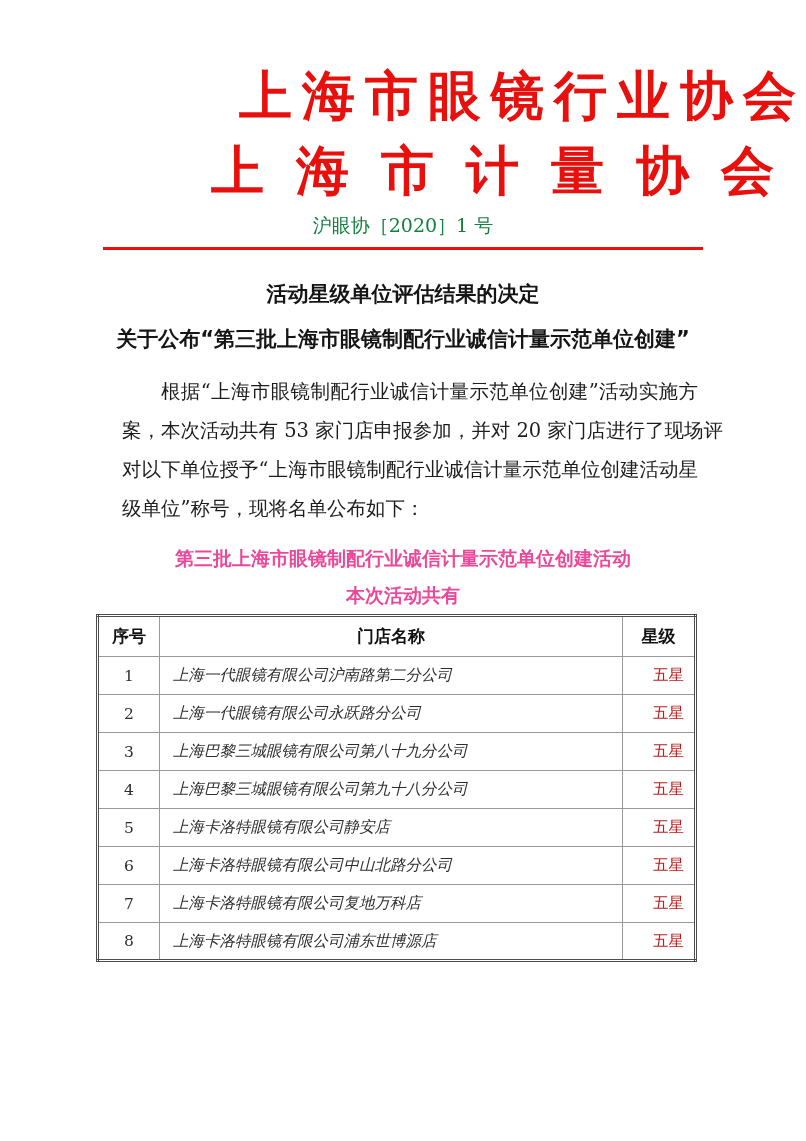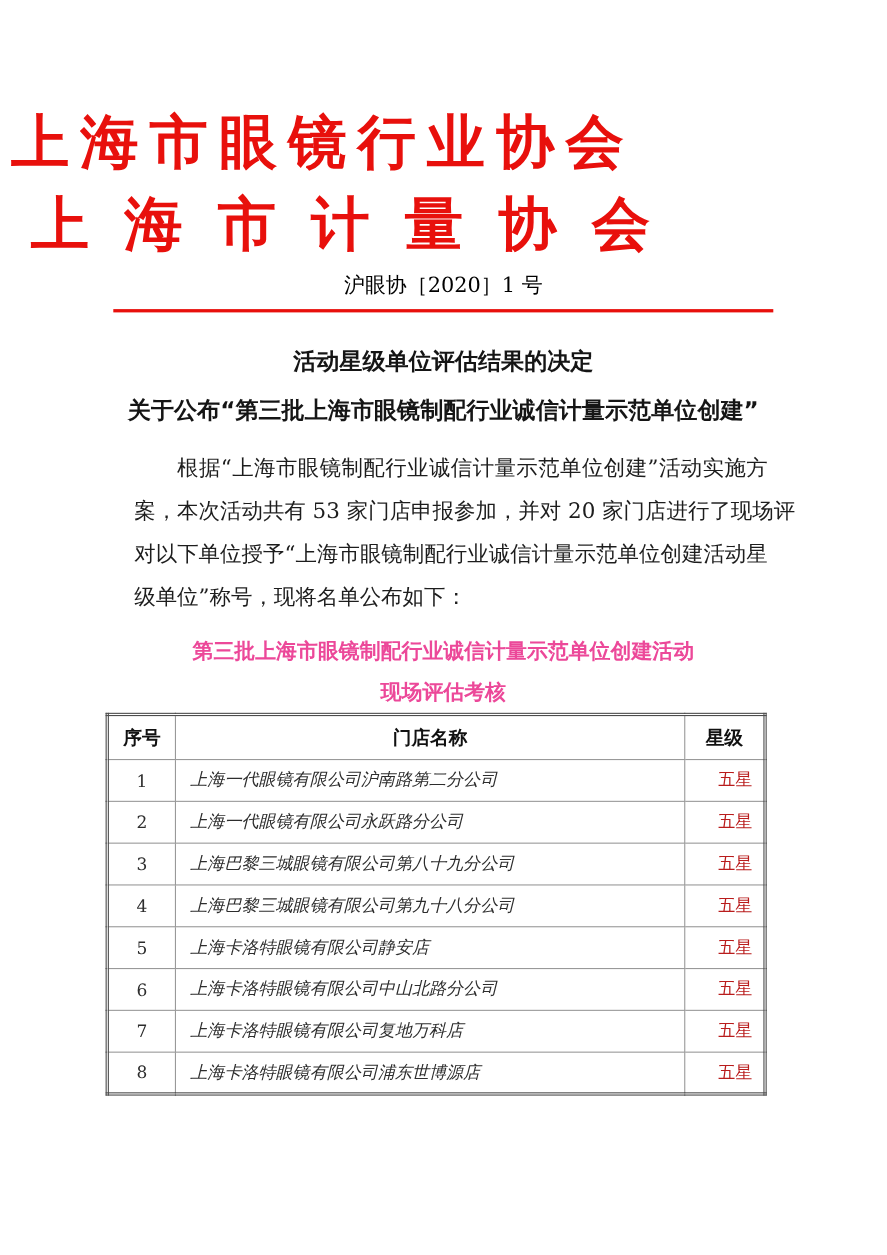--- a/index.html
+++ b/index.html
@@ -7,39 +7,39 @@
   html, body { background: #ffffff; }
   body { font-family: "Liberation Serif", serif; }
   .page {
     position: relative;
     width: 806px;
     height: 1141px;
     background: #ffffff;
     overflow: hidden;
   }
   
-  .org-header { margin-top: 92px; text-align: left; }
+  .org-header { margin-top: 58px; text-align: right; }
   .org-line {
     font-family: "DejaVu Serif", "Liberation Serif", serif;
     font-weight: 700;
     font-size: 53px;
     line-height: 75px;
     color: var(--accent);
     white-space: nowrap;
   }
   .org-line.first  { letter-spacing: 10px; padding-left: 10px; }
   .org-line.second { letter-spacing: 32px; padding-left: 28px; }
   
   .doc-number {
     margin-top: 4px;
     text-align: center;
     font-family: "DejaVu Serif", "Liberation Serif", serif;
     font-size: 19px;
     line-height: 26px;
-    color: #000000;
+    color: #15803d;
   }
   .red-rule {
     margin: 9px auto 0 auto;
     width: 600px;
     height: 3px;
     background: var(--accent);
   }
   
   .doc-title {
     margin-top: 22px;
@@ -129,21 +129,21 @@
 
   <div class="body-text">
     <div class="body-line indent">根据“上海市眼镜制配行业诚信计量示范单位创建”活动实施方</div>
     <div class="body-line">案，本次活动共有 53 家门店申报参加，并对 20 家门店进行了现场评</div>
     <div class="body-line">对以下单位授予“上海市眼镜制配行业诚信计量示范单位创建活动星</div>
     <div class="body-line last">级单位”称号，现将名单公布如下：</div>
   </div>
 
   <div class="table-caption">
     <div>第三批上海市眼镜制配行业诚信计量示范单位创建活动</div>
-    <div>现场评估考核</div>
+    <div>本次活动共有</div>
   </div>
 
   <table class="star-table">
     <colgroup>
       <col class="c-no">
         <col class="c-name">
         <col class="c-star">
     </colgroup>
     <thead>
       <tr>

